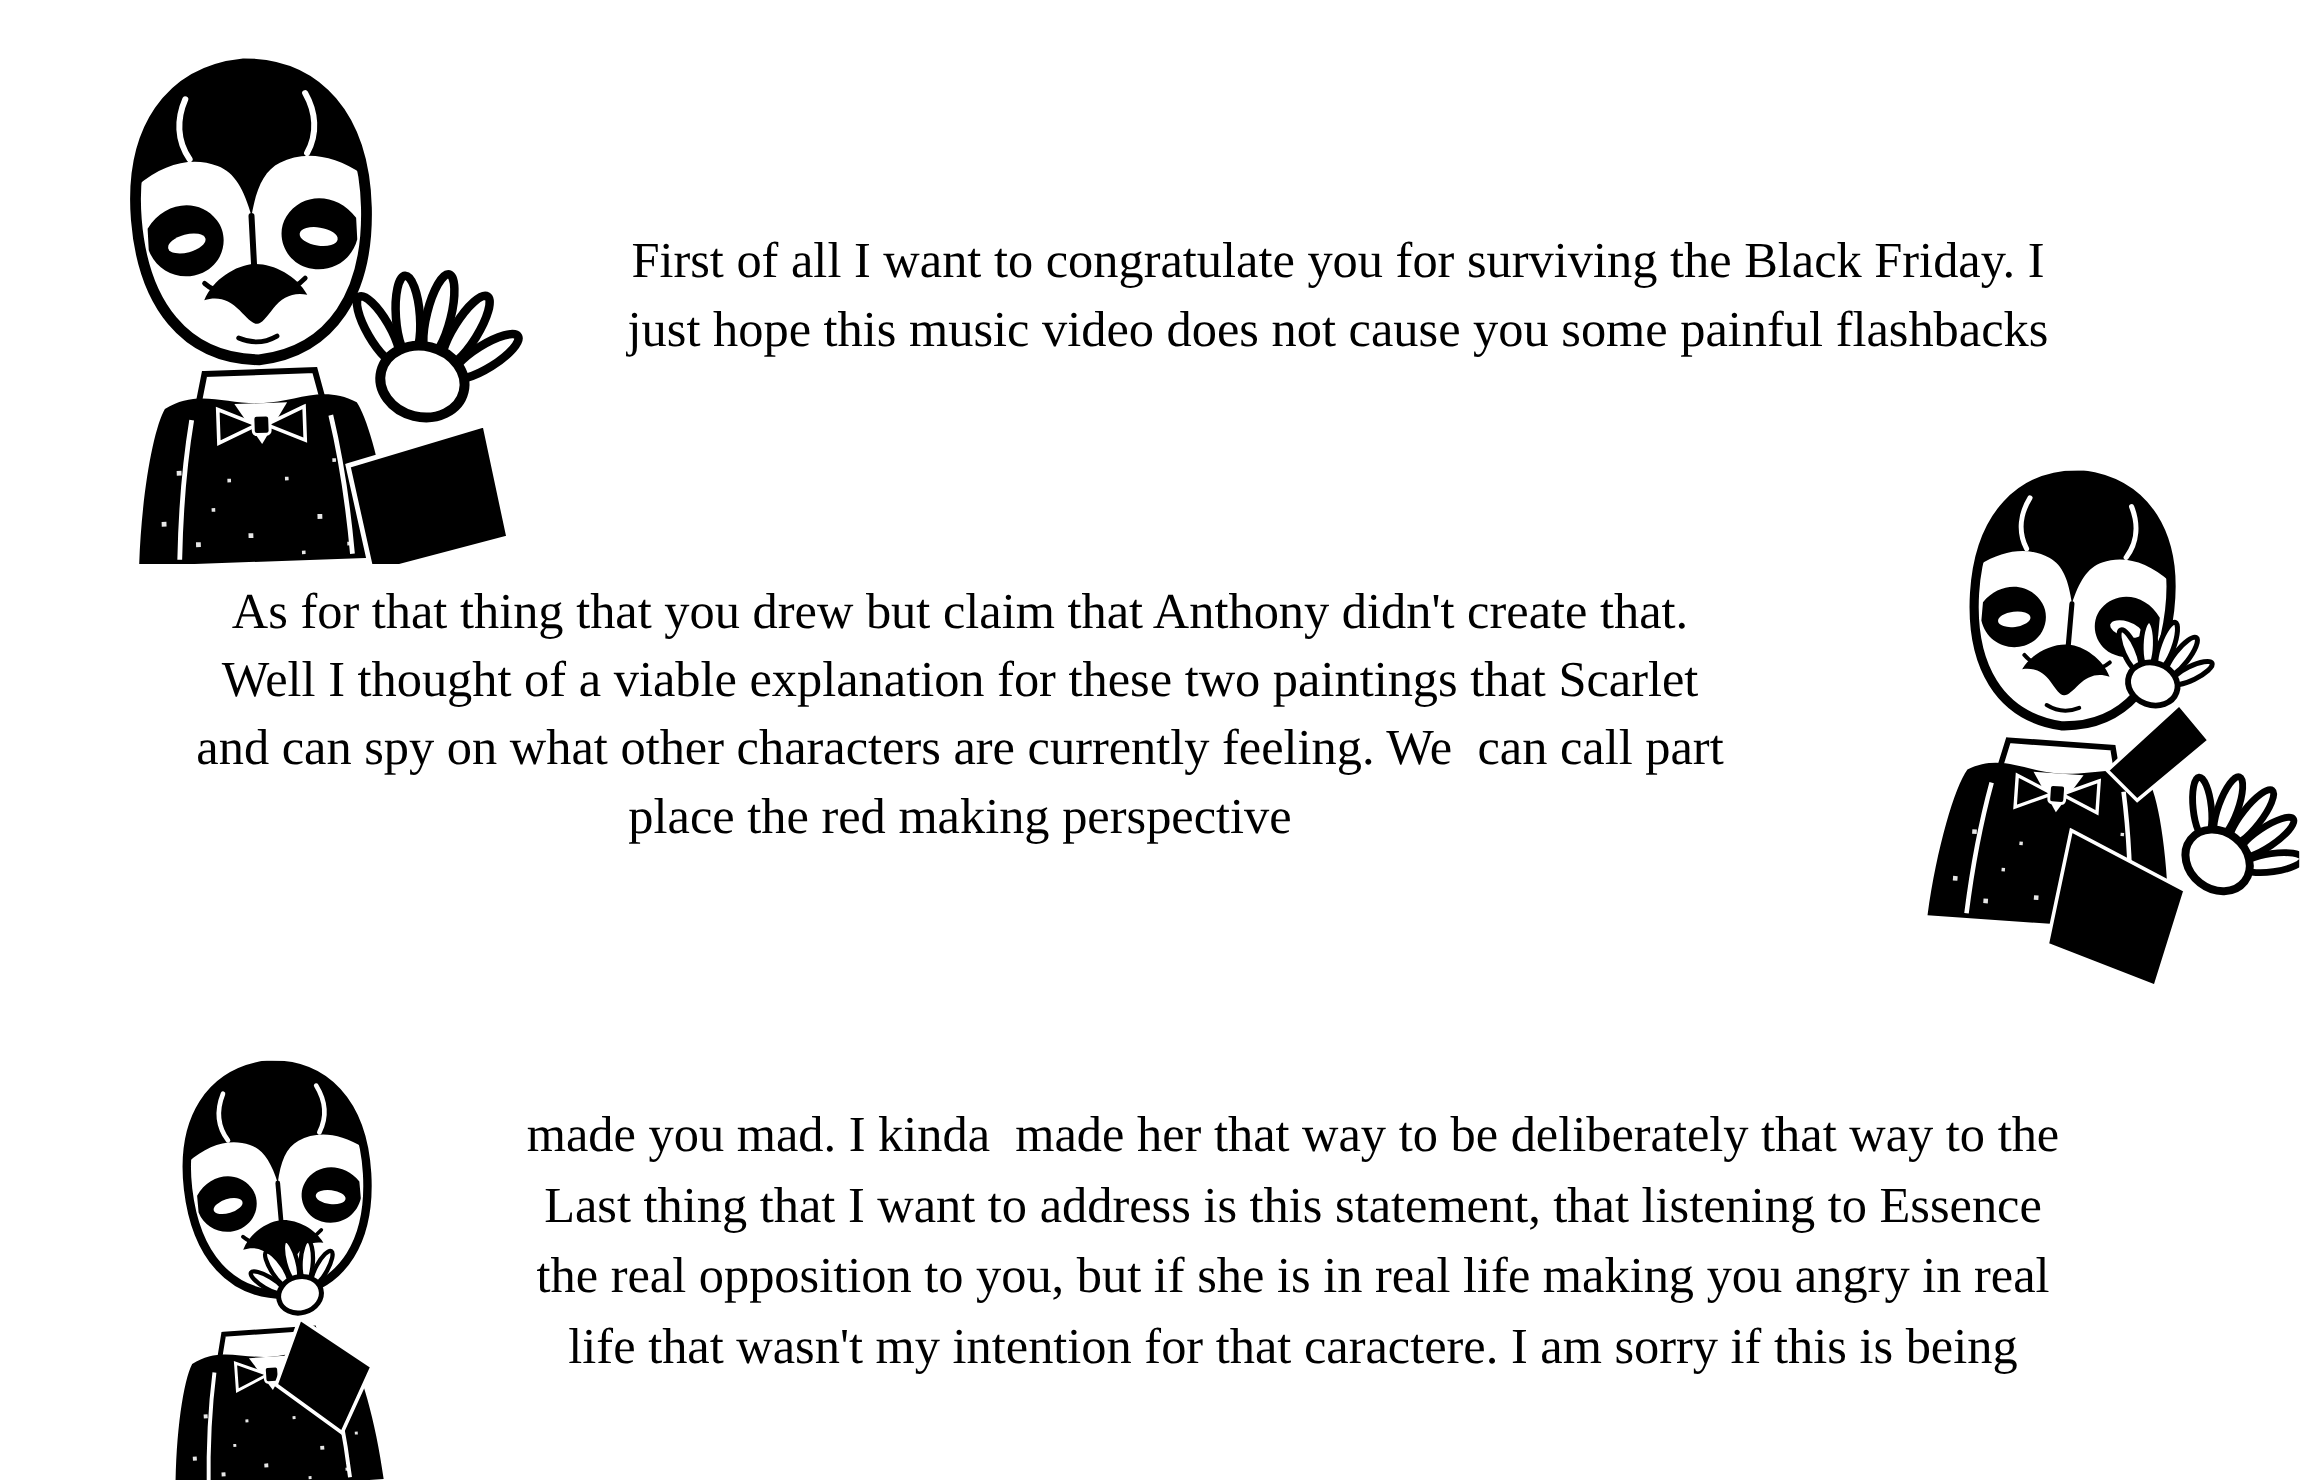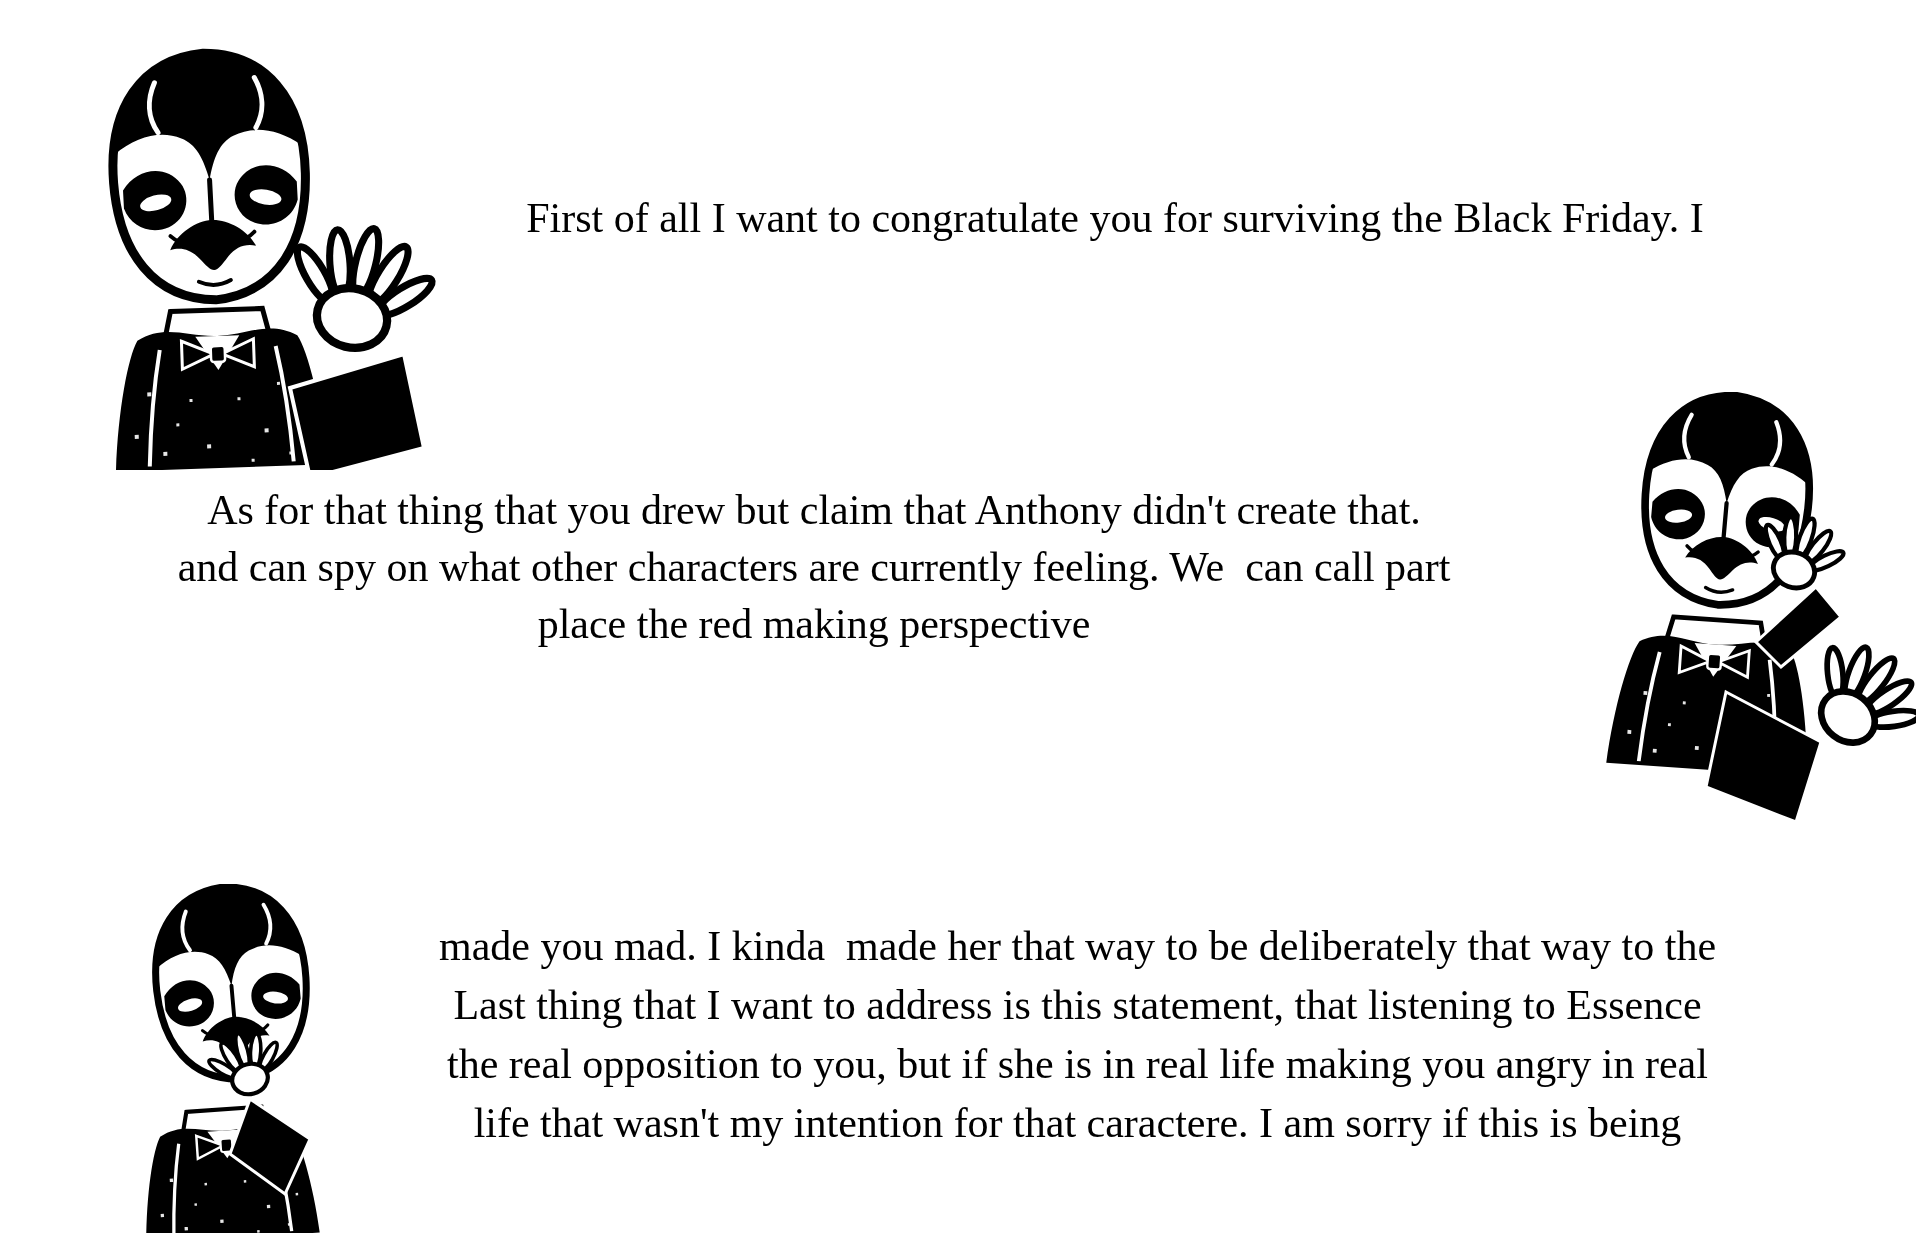--- a/index.html
+++ b/index.html
@@ -21,21 +21,21 @@
     position: absolute;
     text-align: center;
     font-size: 42px;
     line-height: 57px;
     color: #000;
   }
   .paragraph .line {
     white-space: pre;
   }
   #paragraph-1 { left: 425px; top: 158px;  width: 1380px; }
-  #paragraph-2 { left: 34px;  top: 450px;  width: 1560px; }
+  #paragraph-2 { left: 20px;  top: 450px;  width: 1560px; }
   #paragraph-3 { left: 290px; top: 885px;  width: 1575px; line-height: 59px; }
   .illustration { position: absolute; }
   #illustration-1 { left: 52px;   top: 4px;    width: 410px; height: 434px; }
   #illustration-2 { left: 1566px; top: 360px;  width: 350px; height: 472px; }
   #illustration-3 { left: 100px;  top: 852px;  width: 274px; height: 380px; }
   .defs-holder { position: absolute; width: 0; height: 0; overflow: hidden; }
 </style>
 </head>
 <body>
 
@@ -97,24 +97,26 @@
 
   <svg id="illustration-1" class="illustration" viewBox="0 0 410 434">
     <use href="#ink-head" transform="translate(158,152) rotate(-3)"></use>
     <use href="#ink-body" transform="translate(165,292) rotate(-2)"></use>
     <path d="M238,352 L352,318 L372,412 L258,442 Z" fill="#000000" stroke="#ffffff" stroke-width="4"></path>
     <use href="#ink-hand" transform="translate(300,282) rotate(14) scale(1.18)"></use>
   </svg>
 
   <div id="paragraph-1" class="paragraph">
       <div class="line">First of all I want to congratulate you for surviving the Black Friday. I</div>
+      <div class="line">just hope this music video does not cause you some painful flashbacks</div>
     </div>
 
   <div id="paragraph-2" class="paragraph">
       <div class="line">As for that thing that you drew but claim that Anthony didn't create that.</div>
+      <div class="line">Well I thought of a viable explanation for these two paintings that Scarlet</div>
       <div class="line">and can spy on what other characters are currently feeling. We  can call part</div>
       <div class="line">place the red making perspective</div>
     </div>
 
   <svg id="illustration-2" class="illustration" viewBox="0 0 350 472">
     <use href="#ink-head" transform="translate(160,118) rotate(5) scale(0.85)"></use>
     <use href="#ink-body" transform="translate(150,245) rotate(4) scale(0.95)"></use>
     <path d="M190,250 L250,195 L275,225 L215,275 Z" fill="#000000" stroke="#ffffff" stroke-width="3"></path>
     <use href="#ink-hand" transform="translate(228,178) rotate(20) scale(0.7)"></use>
     <path d="M160,300 L255,350 L230,430 L140,395 Z" fill="#000000" stroke="#ffffff" stroke-width="3"></path>

